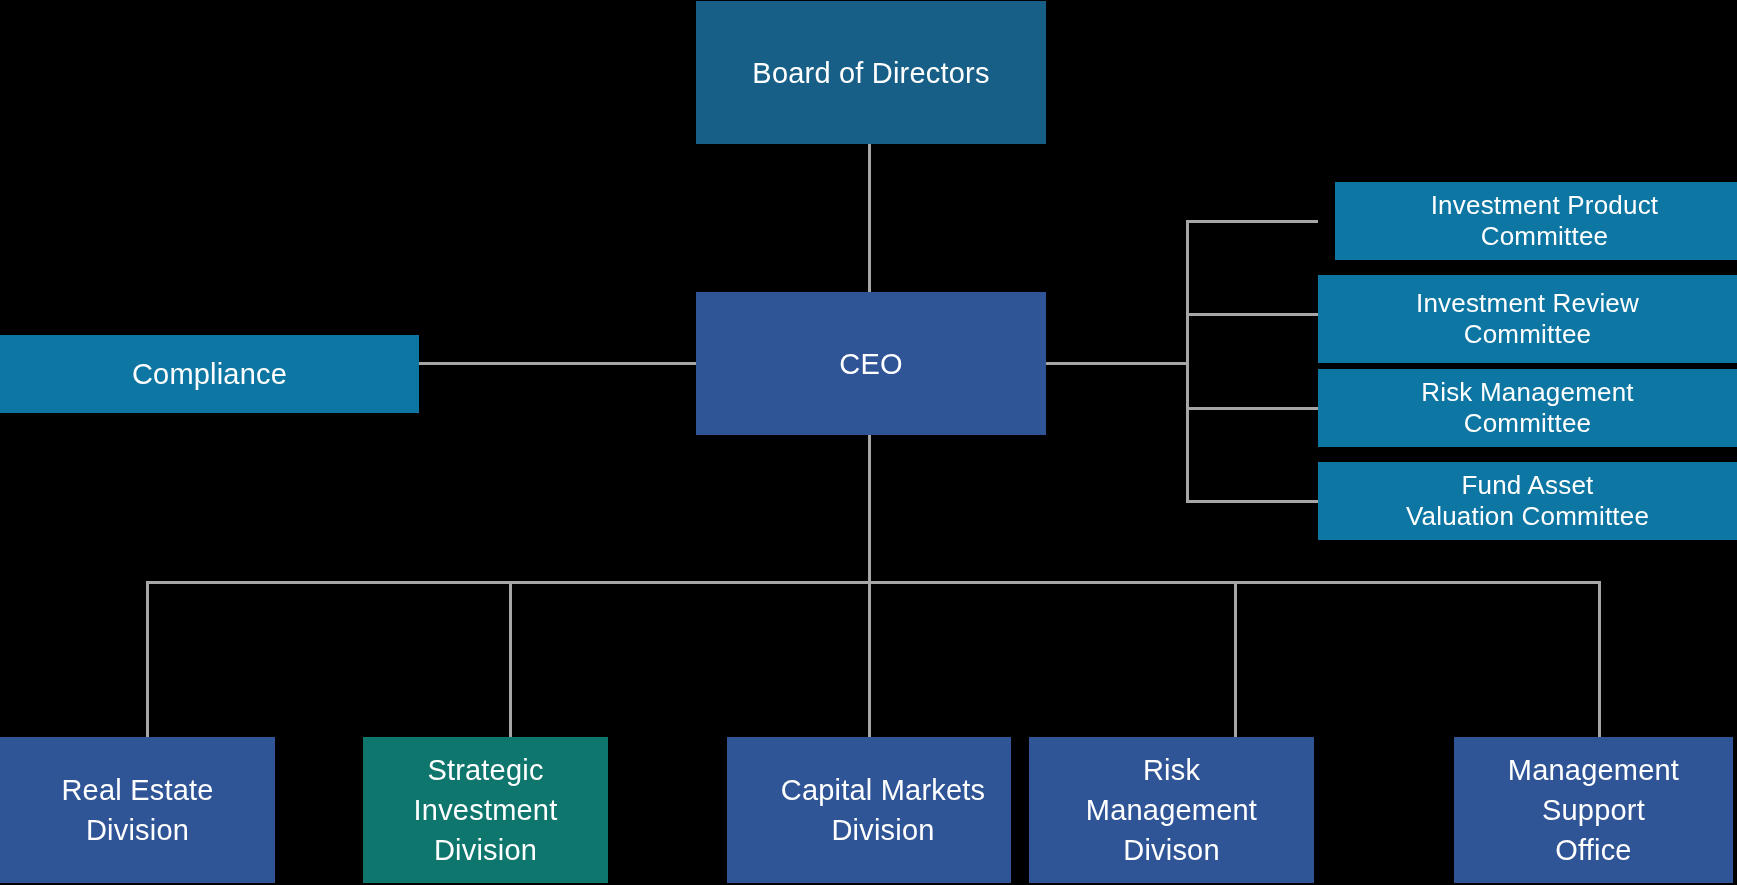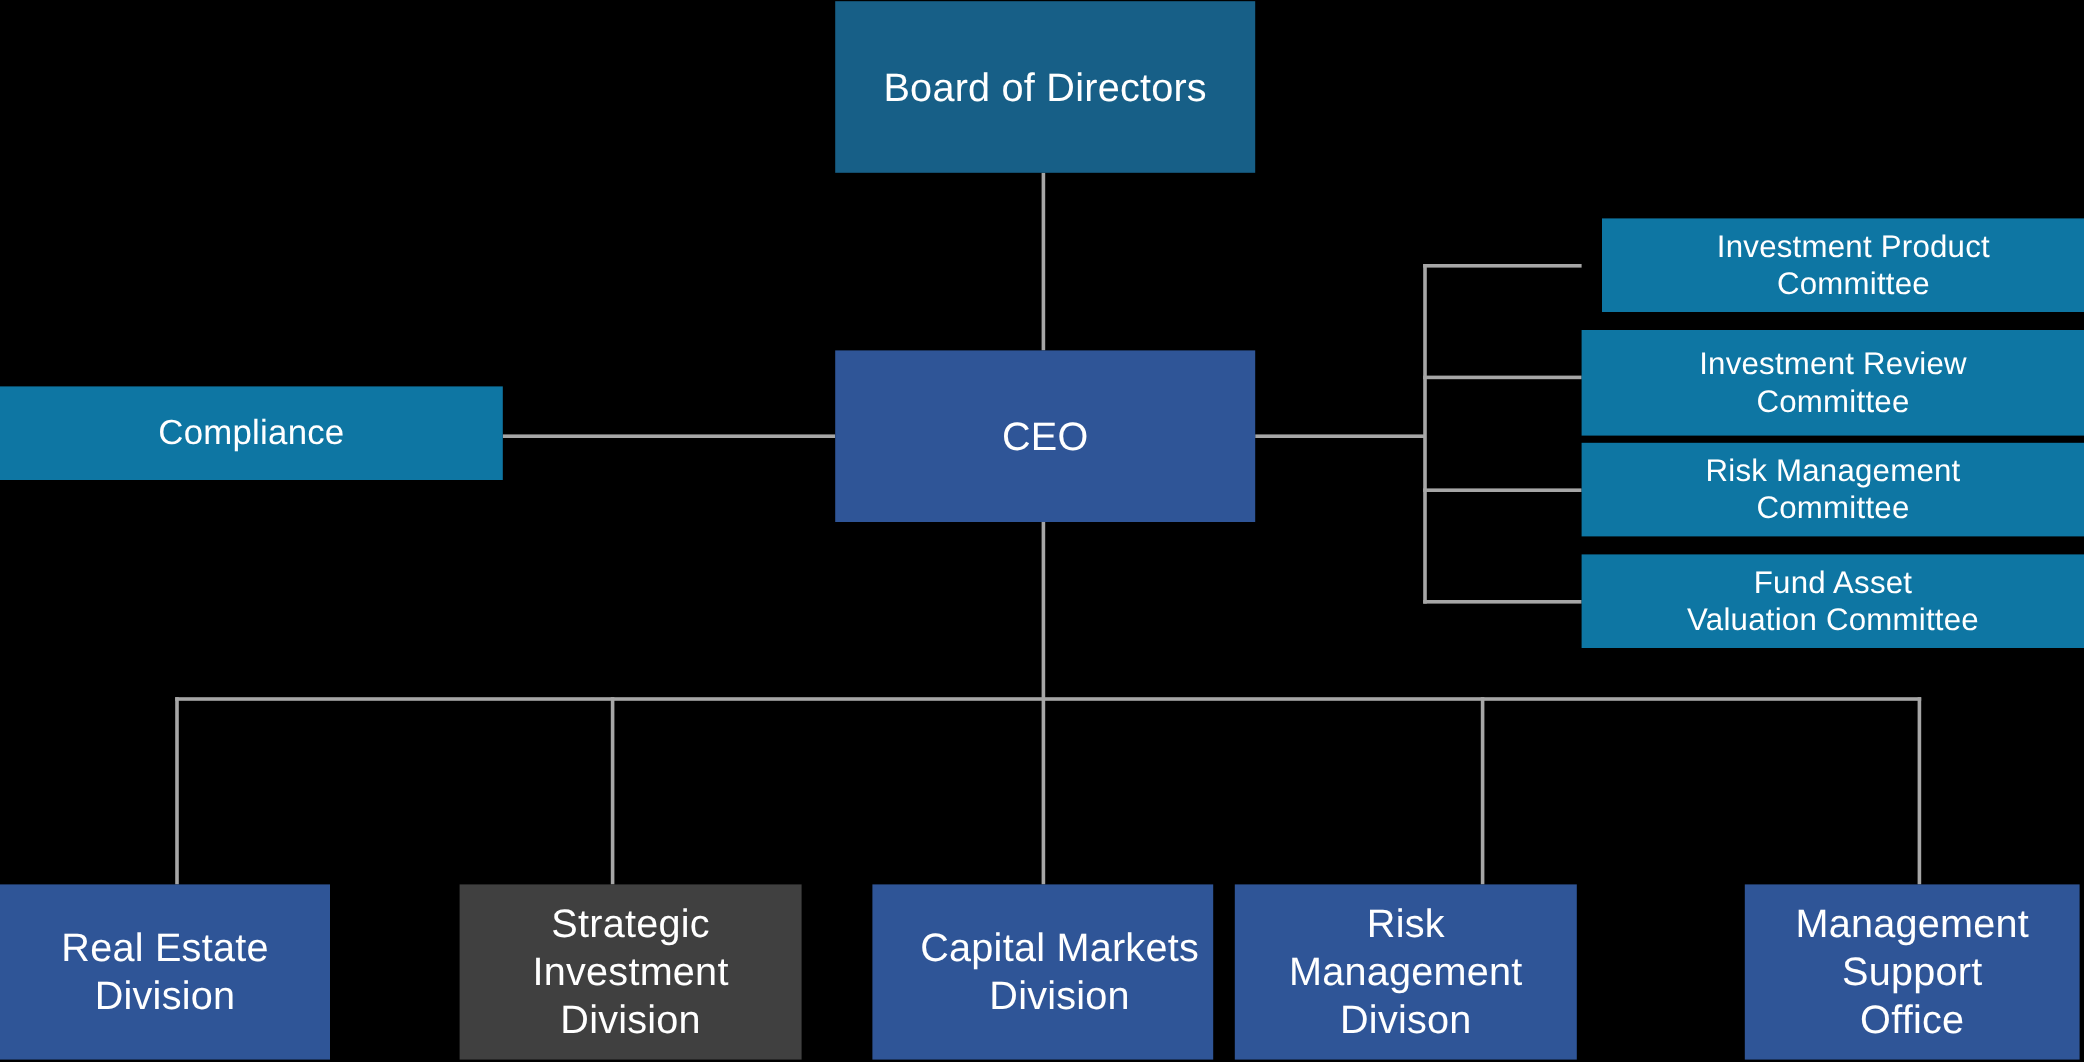--- a/index.html
+++ b/index.html
@@ -21,26 +21,27 @@
     align-items: center;
     justify-content: center;
     text-align: center;
     color: #FFFFFF;
     white-space: pre-line;
     box-sizing: border-box;
     font-weight: 400;
     letter-spacing: 0.2px;
   }
   .node.big {
-    font-size: 33px;
+    font-size: 29px;
     line-height: 40px;
   }
   .node.wide {
     font-size: 29px;
     line-height: 34px;
+    margin-top: 13px;
   }
   .node.committee {
     font-size: 26px;
     line-height: 31px;
   }
   .line {
     position: absolute;
   }
 </style>
 </head>
@@ -90,21 +91,21 @@
 
   <div class="node committee" style="left: 1318px; top: 369px; width: 419px; height: 78px; background-color: rgb(14, 118, 163);">Risk Management
 Committee</div>
 
   <div class="node committee" style="left: 1318px; top: 462px; width: 419px; height: 78px; background-color: rgb(14, 118, 163);">Fund Asset
 Valuation Committee</div>
 
   <div class="node big" style="left: 0px; top: 737px; width: 275px; height: 146px; background-color: rgb(47, 85, 151);">Real Estate
 Division</div>
 
-  <div class="node big" style="left: 383px; top: 737px; width: 285px; height: 146px; background-color: #404040;">Strategic
+  <div class="node big" style="left: 363px; top: 737px; width: 245px; height: 146px; background-color: #0f766e;">Strategic
 Investment
 Division</div>
 
   <div class="node big" style="left: 727px; top: 737px; width: 284px; height: 146px; background-color: rgb(47, 85, 151); padding-left: 28px;">Capital Markets
 Division</div>
 
   <div class="node big" style="left: 1029px; top: 737px; width: 285px; height: 146px; background-color: rgb(47, 85, 151);">Risk
 Management
 Divison</div>
 

